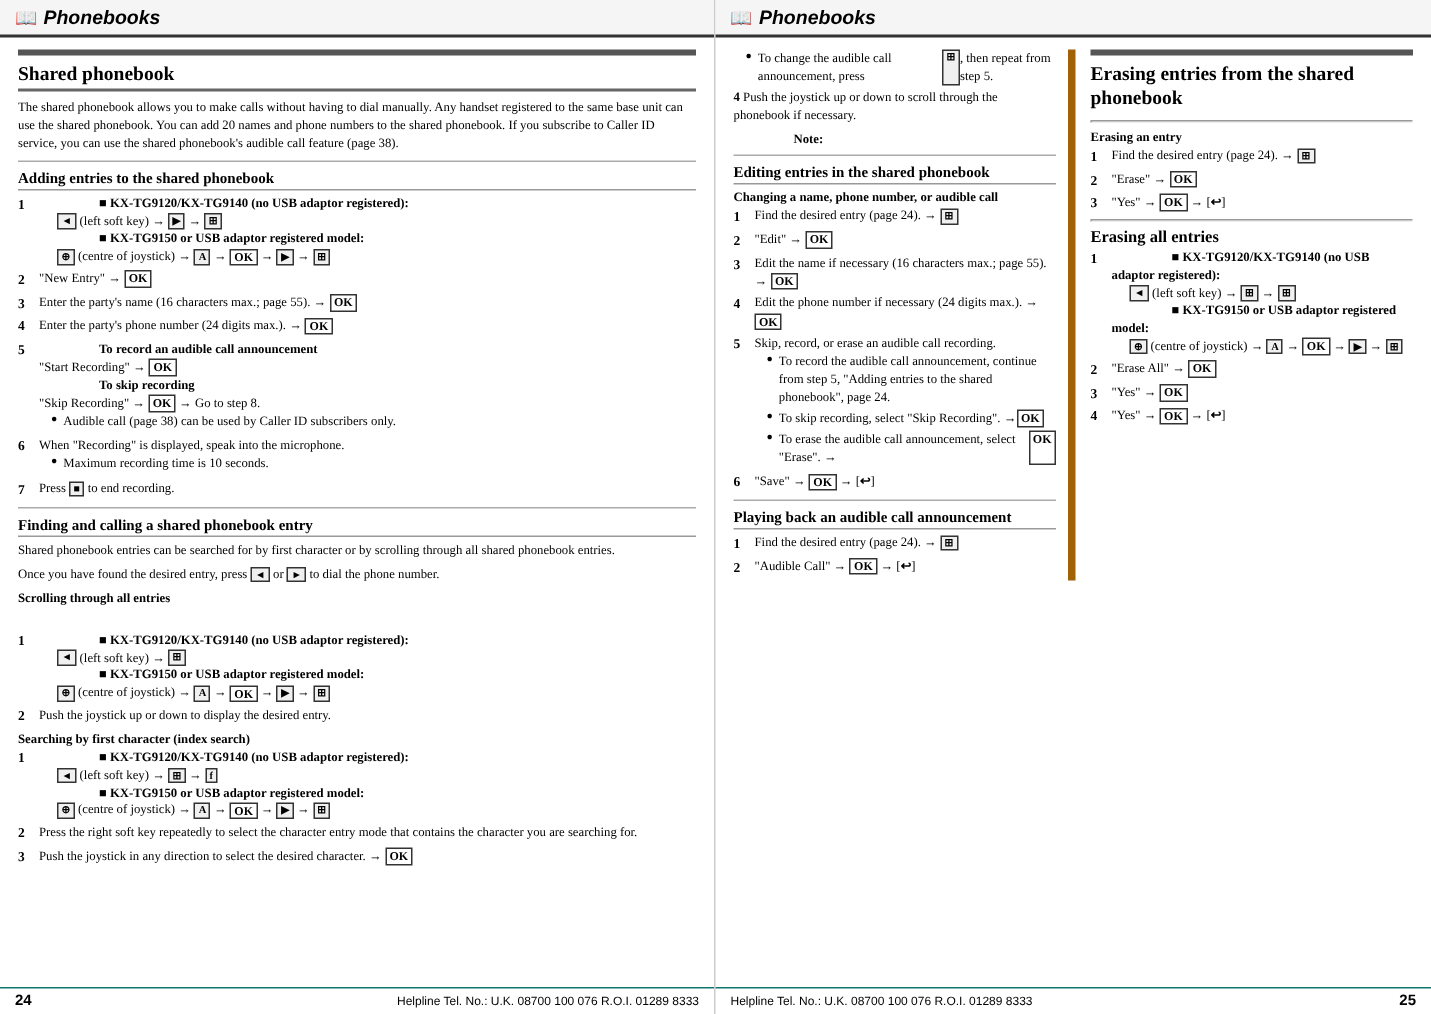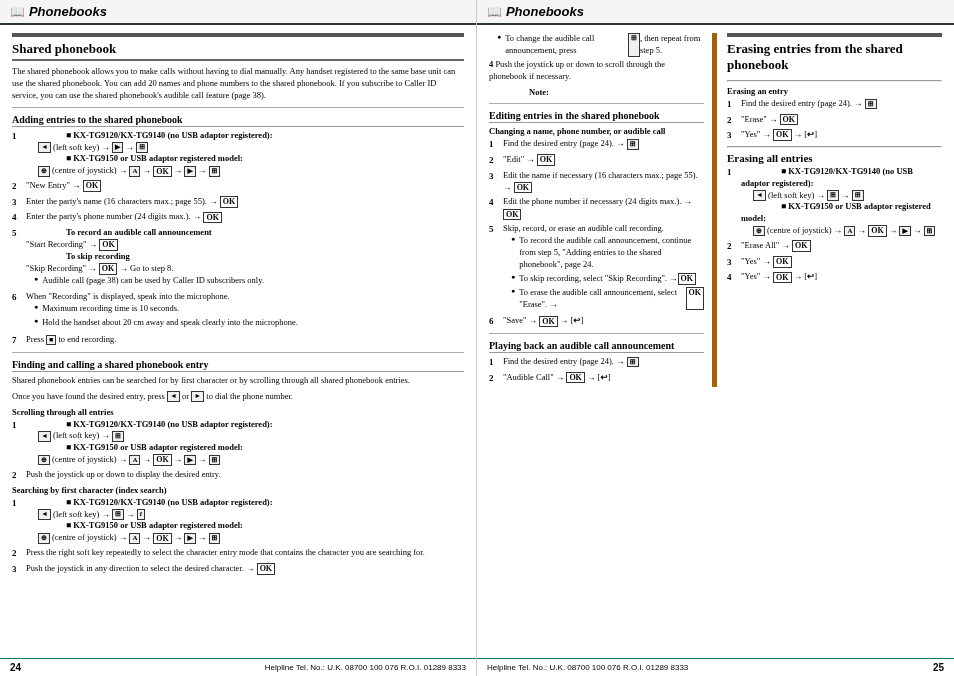--- a/index.html
+++ b/index.html
@@ -257,41 +257,40 @@
             </ul>
           </div>
         </li>
 
         <li class="step-item">
           <span class="step-num">6</span>
           <div class="step-content">
             When "Recording" is displayed, speak into the microphone.
             <ul class="bullet-list">
               <li class="bullet-item">Maximum recording time is 10 seconds.</li>
-              <li class="bullet-item">Hold the handset about 20 cm away and speak clearly into the microphone.</li>
             </ul>
           </div>
         </li>
 
         <li class="step-item">
           <span class="step-num">7</span>
           <div class="step-content">
             Press <span class="key-box">■</span> to end recording.
           </div>
         </li>
       </ol>
 
       <hr class="divider">
 
       <div class="sub-section-title">Finding and calling a shared phonebook entry</div>
 
       <p class="body-text">Shared phonebook entries can be searched for by first character or by scrolling through all shared phonebook entries.</p>
       <p class="body-text">Once you have found the desired entry, press <span class="key-box">◄</span> or <span class="key-box">►</span> to dial the phone number.</p>
 
-      <div style="font-size:8.5px; font-weight:bold; margin: 3px 0 2px 0;">Scrolling through all entries</div>
+      <div style="font-size:8.5px; font-weight:bold; margin: 3px 0 18px 0;">Scrolling through all entries</div>
       <ol class="step-list">
         <li class="step-item">
           <span class="step-num">1</span>
           <div class="step-content">
             <span class="bold">■ KX-TG9120/KX-TG9140 (no USB adaptor registered):</span><br>
             <span class="indent">
               <span class="key-box">◄</span>
               (left soft key) →
               <span class="key-box">⊞</span>
             </span><br>

